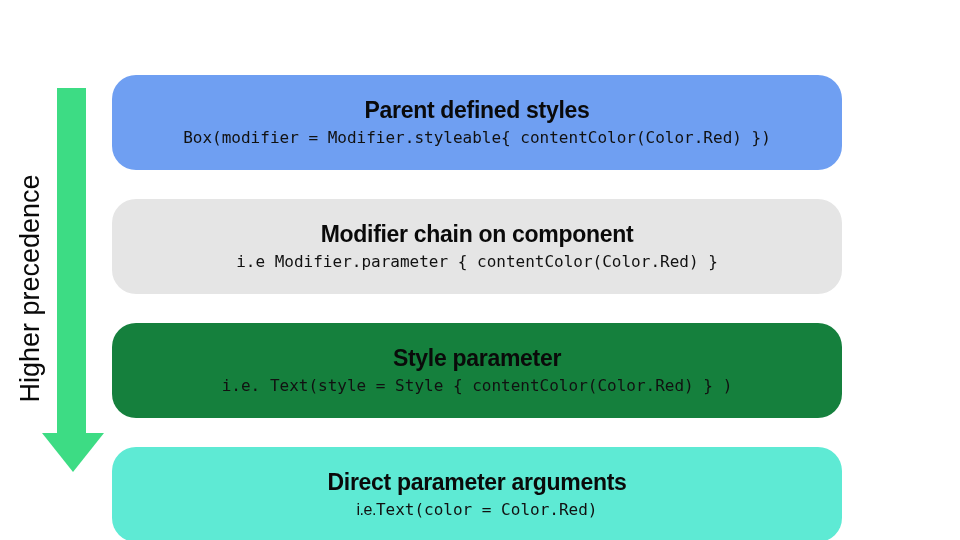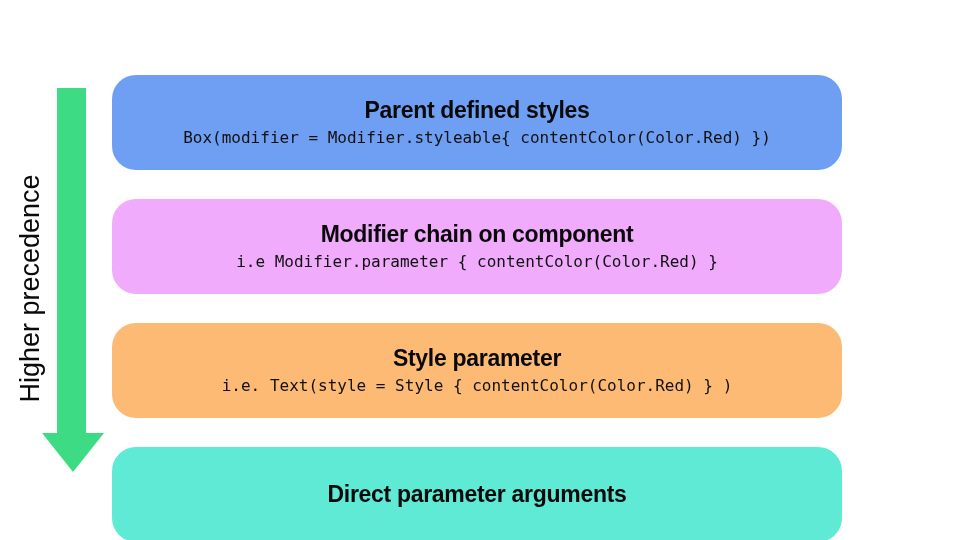--- a/index.html
+++ b/index.html
@@ -97,28 +97,29 @@
   <div class="arrow-head" style="border-top-color: rgb(61, 220, 132);"></div>
   <div class="arrow-label">Higher precedence</div>
 
   <div class="boxes">
 
     <div class="precedence-box" style="background: rgb(111, 159, 242);">
       <div class="box-title">Parent defined styles</div>
       <div class="box-code"><span class="code-prefix"></span><span>Box(modifier = Modifier.styleable{ contentColor(Color.Red) })</span></div>
     </div>
 
-    <div class="precedence-box" style="background: #f0abfc;">
+    <div class="precedence-box" style="background: #e5e5e5;">
       <div class="box-title">Modifier chain on component</div>
       <div class="box-code"><span class="code-prefix"></span><span>i.e Modifier.parameter { contentColor(Color.Red) }</span></div>
     </div>
 
-    <div class="precedence-box" style="background: #fdba74;">
+    <div class="precedence-box" style="background: #15803d;">
       <div class="box-title">Style parameter</div>
       <div class="box-code"><span class="code-prefix"></span><span>i.e. Text(style = Style { contentColor(Color.Red) } )</span></div>
     </div>
 
     <div class="precedence-box" style="background: #5eead4;">
       <div class="box-title">Direct parameter arguments</div>
+      <div class="box-code"><span class="code-prefix">i.e.</span><span>Text(color = Color.Red)</span></div>
     </div>
 
   </div>
 </div>
 
 </body></html>

